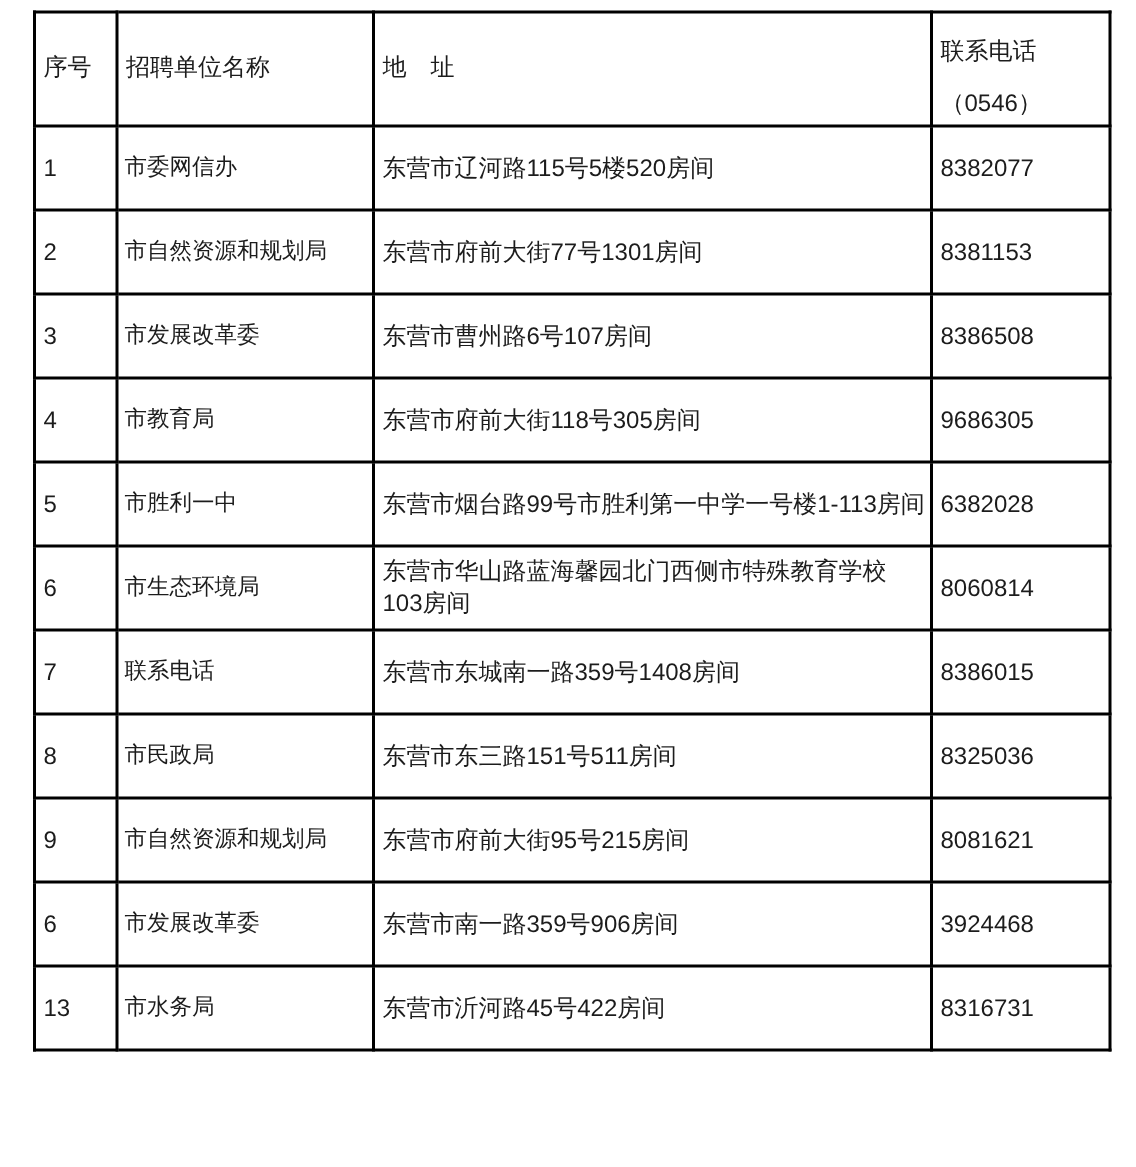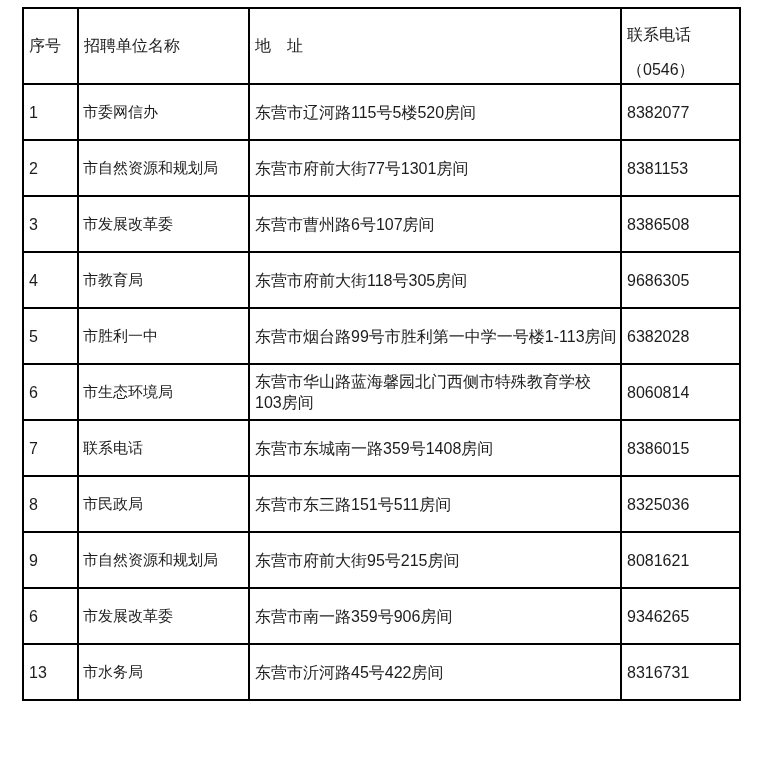--- a/index.html
+++ b/index.html
@@ -118,21 +118,21 @@
         <tr>
     <td>9</td>
     <td class="cell-unit">市自然资源和规划局</td>
     <td>东营市府前大街95号215房间</td>
     <td>8081621</td>
   </tr>
         <tr>
     <td>6</td>
     <td class="cell-unit">市发展改革委</td>
     <td>东营市南一路359号906房间</td>
-    <td>9346265</td>
+    <td>3924468</td>
   </tr>
         <tr>
     <td>13</td>
     <td class="cell-unit">市水务局</td>
     <td>东营市沂河路45号422房间</td>
     <td>8316731</td>
   </tr>
       </tbody>
 
   </table>

